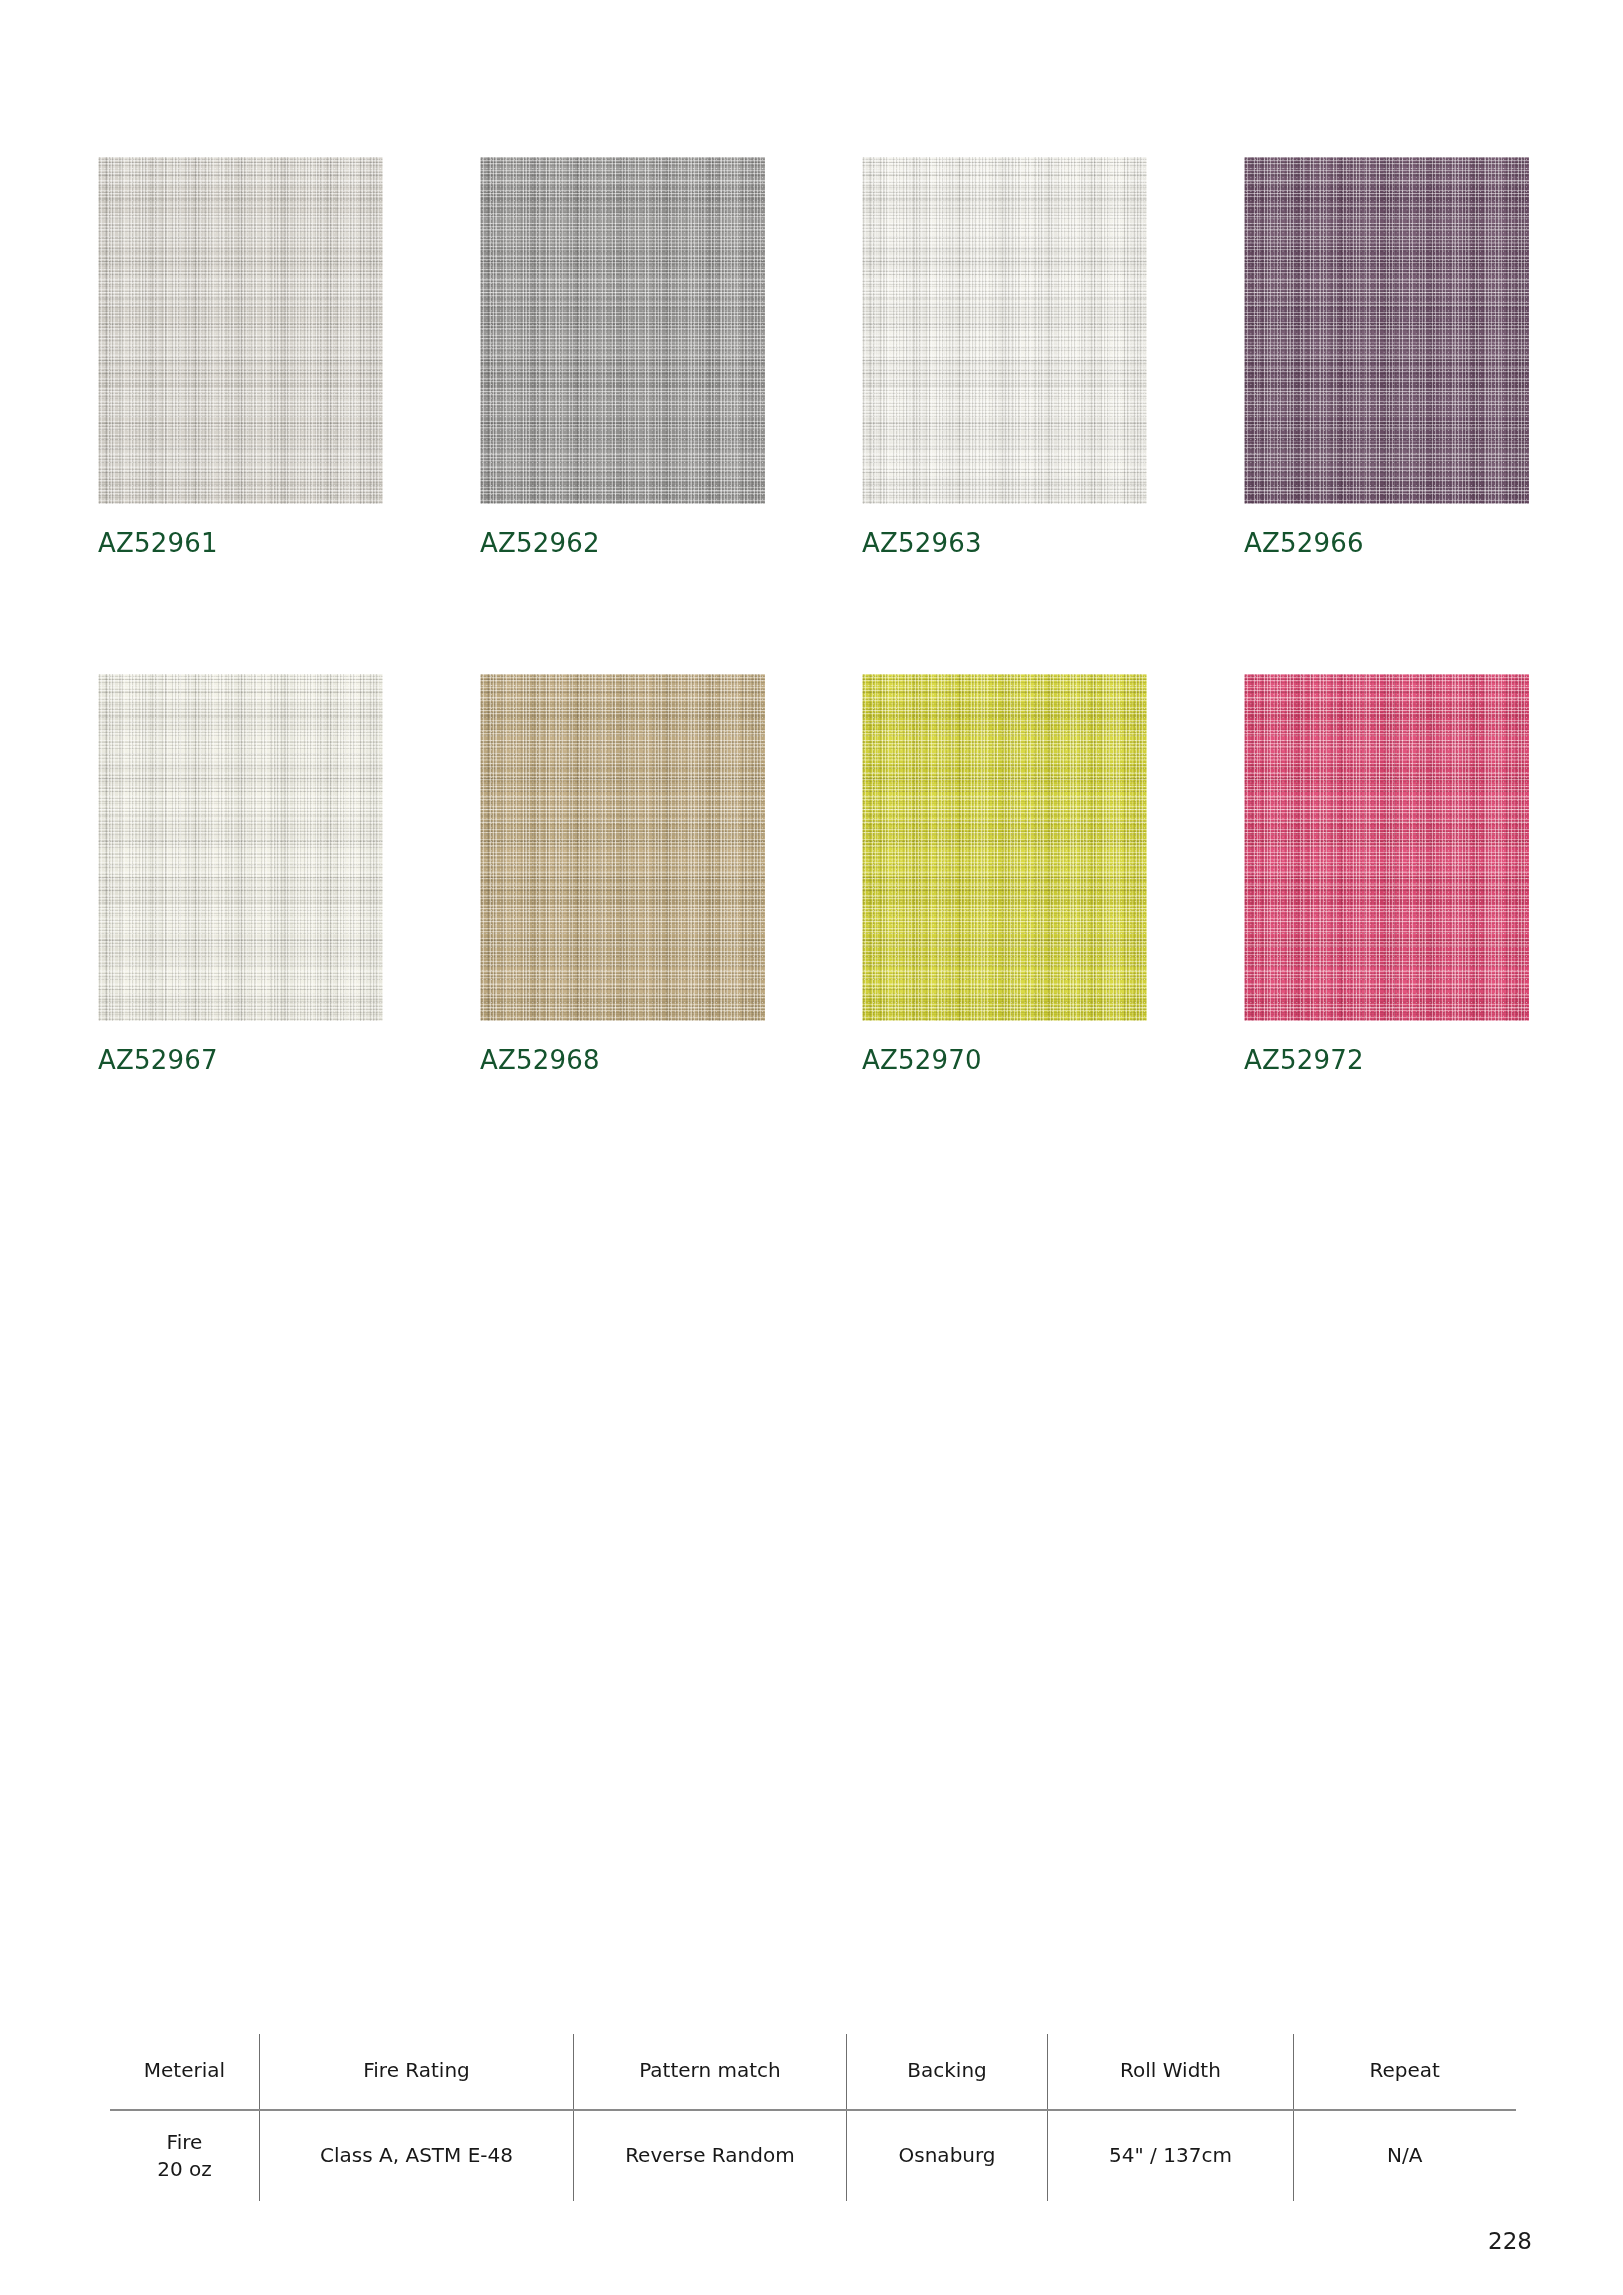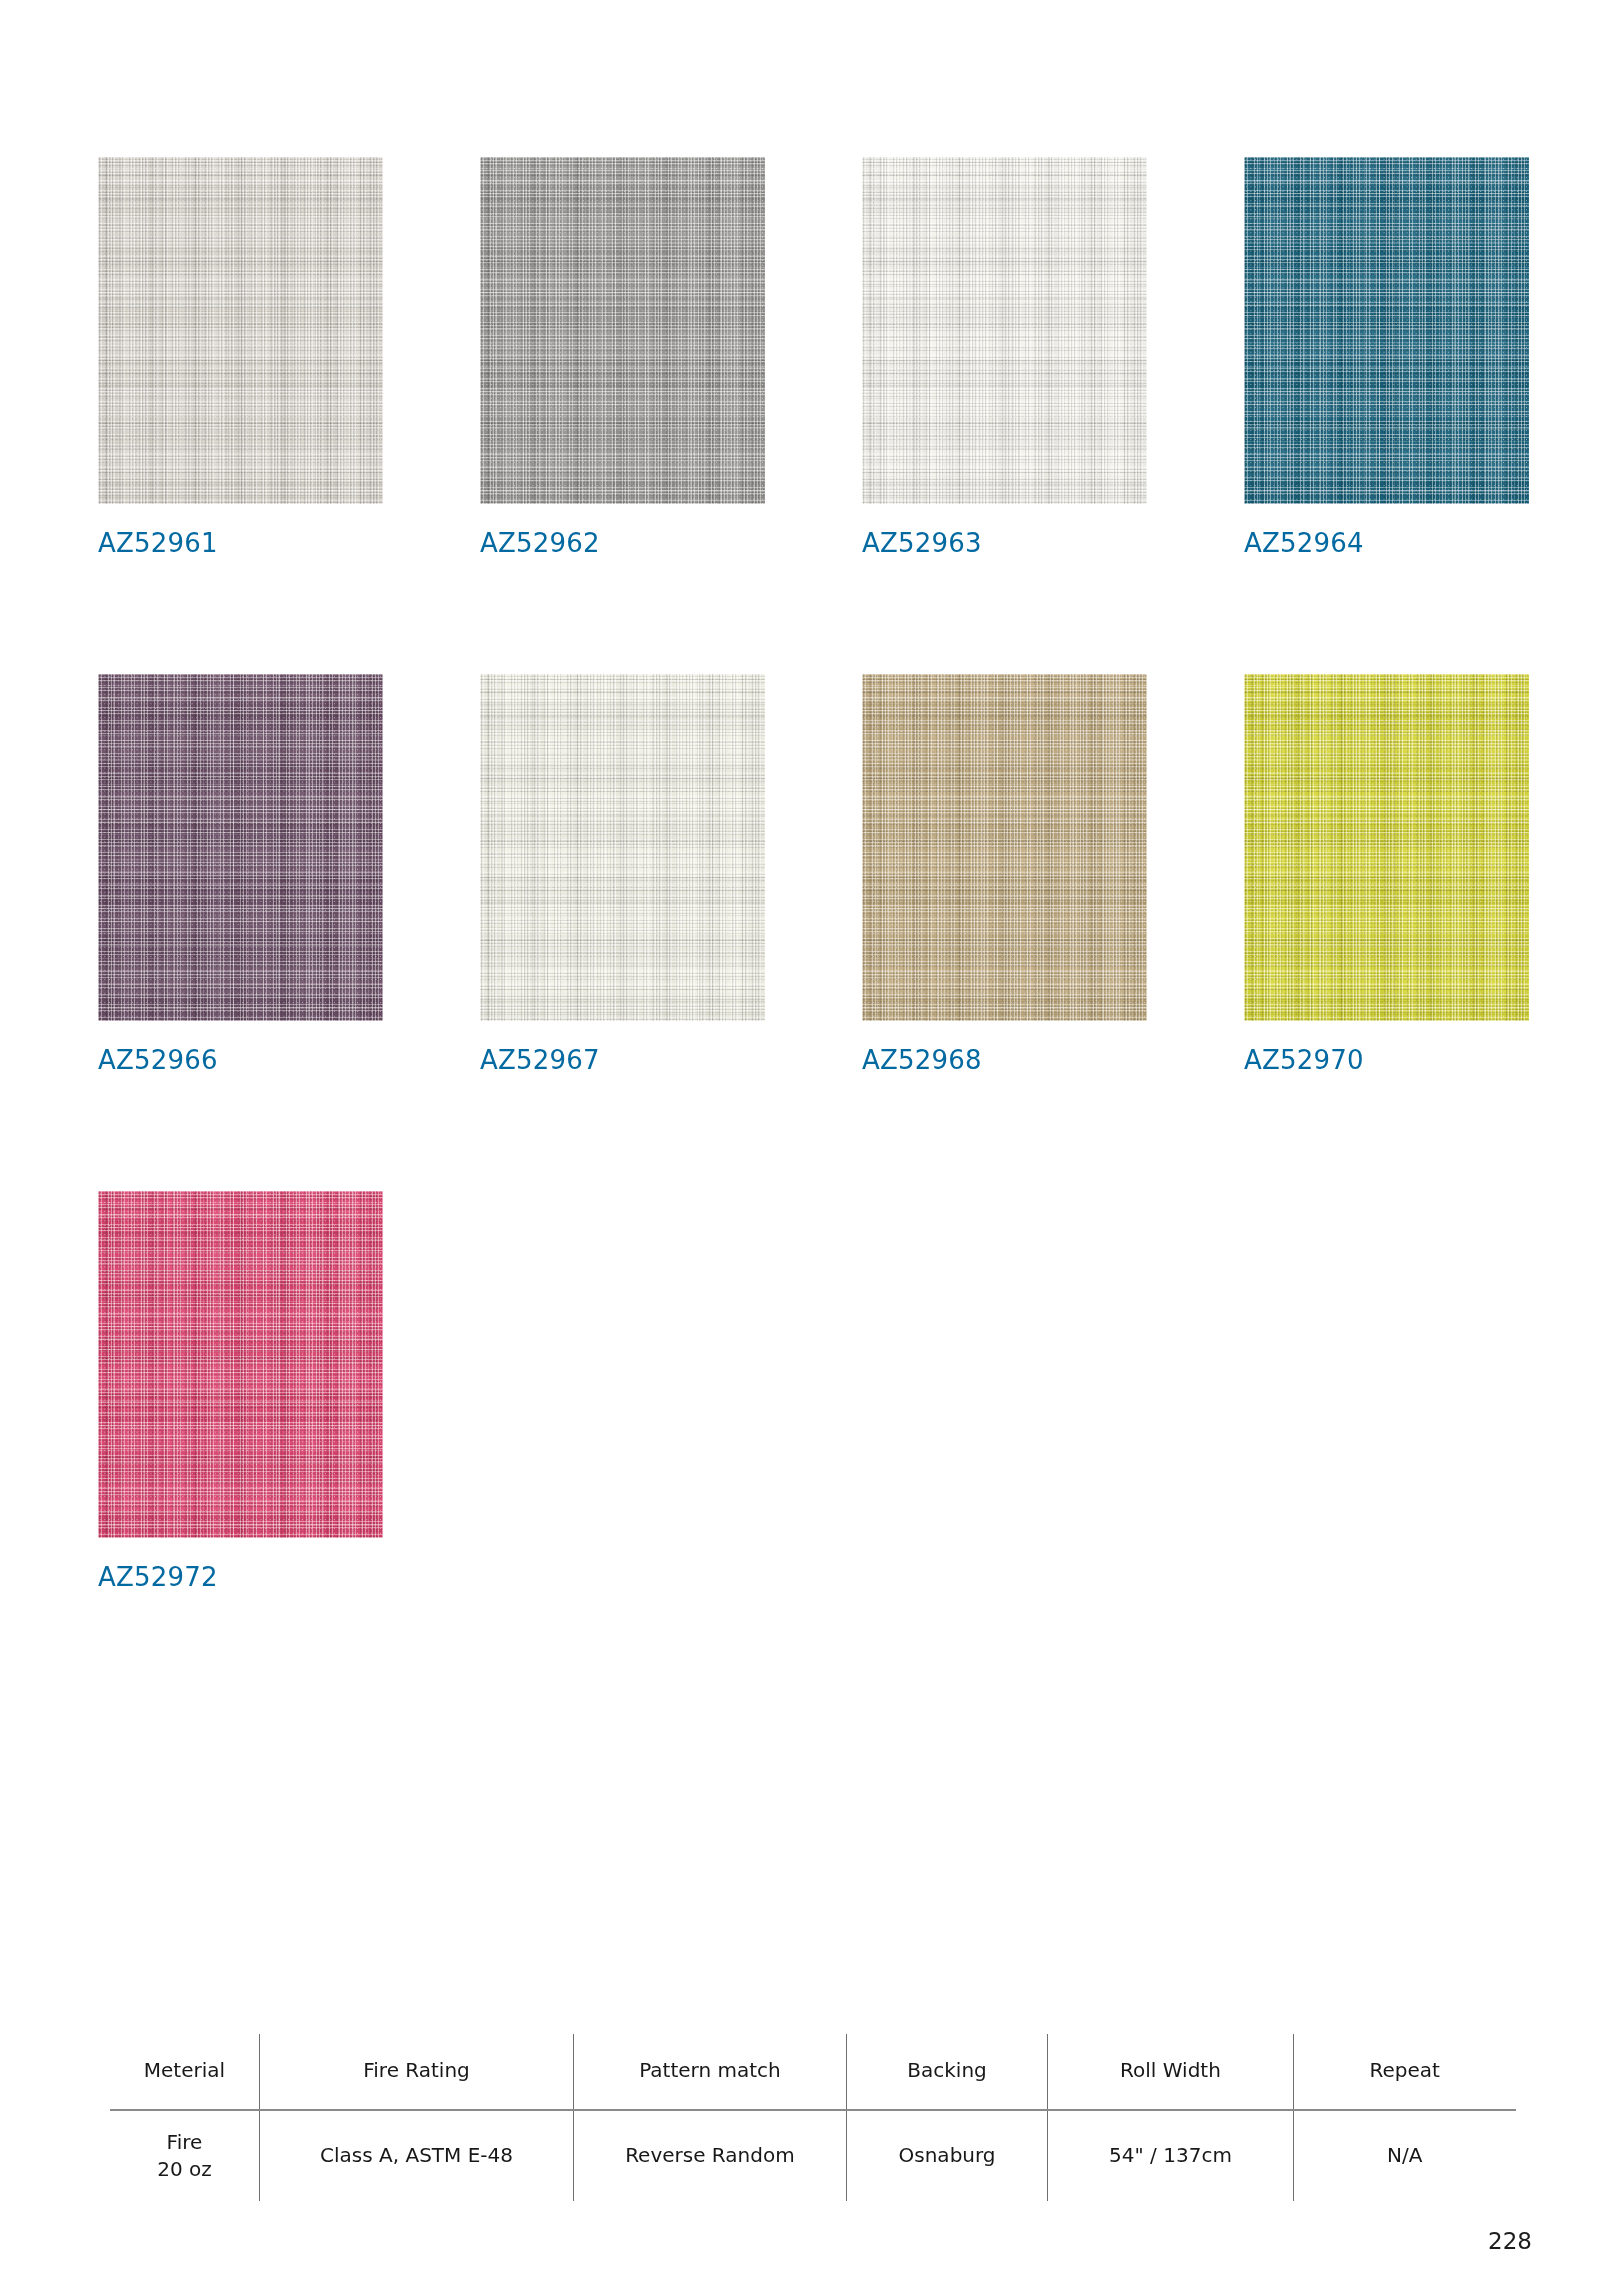--- a/index.html
+++ b/index.html
@@ -108,21 +108,21 @@
       radial-gradient(rgba(0,0,0,0.16) 0.4px, rgba(0,0,0,0) 0.6px);
     background-size: 4.6px 4.6px, 5.9px 5.9px;
     background-position: 0 0, 2.6px 2px;
   }
 
   .swatch-label {
     margin-top: 26px;
     font-size: 26px;
     line-height: 1;
     letter-spacing: 0.2px;
-    color: #0369a1;
+    color: #14532d;
     white-space: nowrap;
   }
 
   
   .spec-table-wrap {
     position: absolute;
     left: 110px;
     top: 2034px;
     width: 1406px;
   }
@@ -197,27 +197,20 @@
   </div>
 
   <div class="swatch-cell">
     <div class="swatch-chip" style="background-color: rgb(242, 241, 234);">
       <div class="weave"></div>
       <div class="weave-flecks"></div>
     </div>
     <div class="swatch-label">AZ52963</div>
   </div>
 
-  <div class="swatch-cell">
-    <div class="swatch-chip" style="background-color: rgb(28, 102, 128);">
-      <div class="weave"></div>
-      <div class="weave-flecks"></div>
-    </div>
-    <div class="swatch-label">AZ52964</div>
-  </div>
 
 
   <div class="swatch-cell">
     <div class="swatch-chip" style="background-color: rgb(110, 81, 105);">
       <div class="weave"></div>
       <div class="weave-flecks"></div>
     </div>
     <div class="swatch-label">AZ52966</div>
   </div>
 

